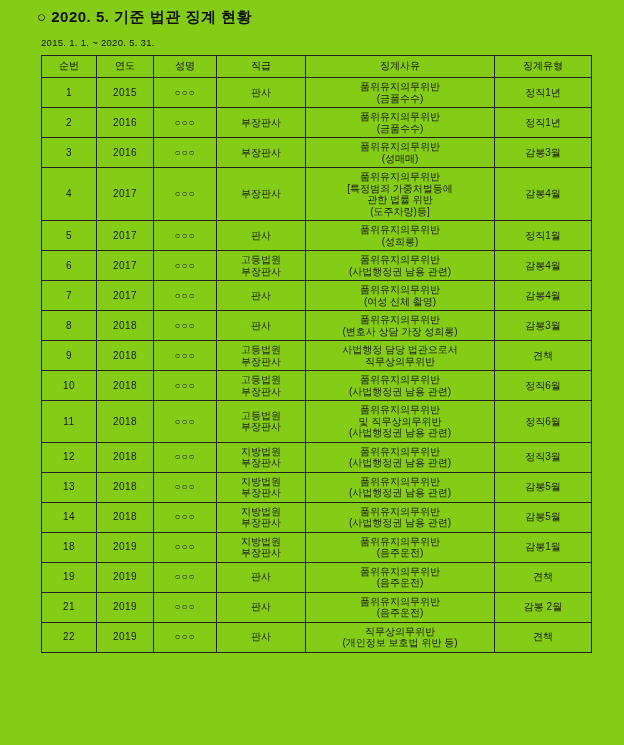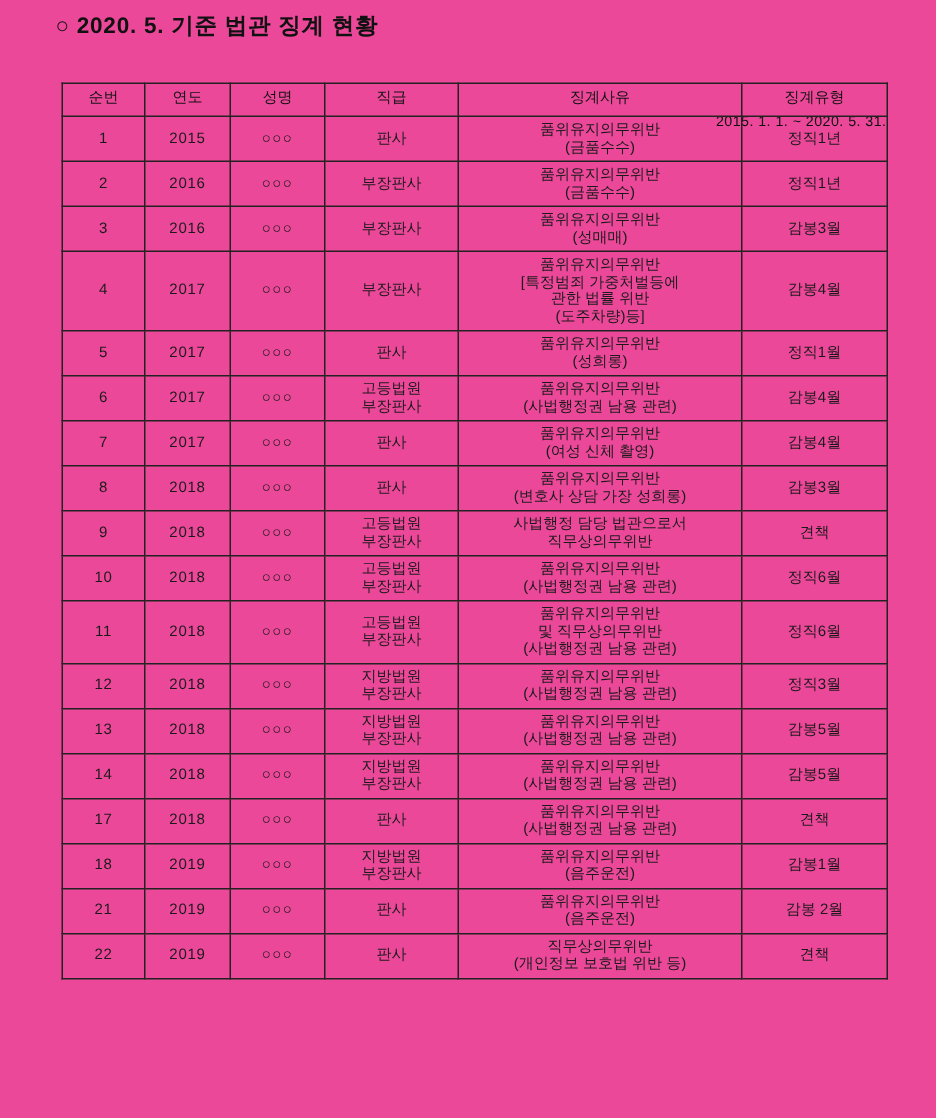--- a/index.html
+++ b/index.html
@@ -1,42 +1,40 @@
 <!DOCTYPE html>
 <html><head>
 <meta charset="utf-8">
 <style>
   html,body{margin:0;padding:0;background:#ffffff;}
   .page{
     position:relative;
     width:624px;height:745px;
-    background:#ec4899;
+    background:#84cc16;
     font-family:"Liberation Sans","DejaVu Sans",sans-serif;
     color:#1a1a1a;
     overflow:hidden;
   }
   .doc-title{
     position:absolute;
     left:37px;top:8px;
     font-size:15px;
     font-weight:bold;
     color:#111;
     letter-spacing:0.5px;
     white-space:nowrap;
   }
   .date-range{
     position:absolute;
     top:37px;
     left:41px;
     width:550px;
-    text-align:right;
     font-size:9.5px;
     color:#111;
     letter-spacing:0.3px;
-    margin-top:39px;
   }
   table.discipline{
     position:absolute;
     left:41px;top:55px;
     width:550px;
     border-collapse:collapse;
     table-layout:fixed;
     border:1.5px solid #222;
   }
   table.discipline th, table.discipline td{
@@ -224,37 +222,37 @@
           <td class="c-no">14</td>
           <td class="c-year">2018</td>
           <td class="c-name">○○○</td>
           <td class="c-position">지방법원
 부장판사</td>
           <td class="c-reason">품위유지의무위반
 (사법행정권 남용 관련)</td>
           <td class="c-type">감봉5월</td>
         </tr>
         <tr>
-          <td class="c-no">17</td>
-          <td class="c-year">2018</td>
-          <td class="c-name">○○○</td>
-          <td class="c-position">판사</td>
-          <td class="c-reason">품위유지의무위반
-(사법행정권 남용 관련)</td>
-          <td class="c-type">견책</td>
-        </tr>
-        <tr>
           <td class="c-no">18</td>
           <td class="c-year">2019</td>
           <td class="c-name">○○○</td>
           <td class="c-position">지방법원
 부장판사</td>
           <td class="c-reason">품위유지의무위반
 (음주운전)</td>
           <td class="c-type">감봉1월</td>
+        </tr>
+        <tr>
+          <td class="c-no">19</td>
+          <td class="c-year">2019</td>
+          <td class="c-name">○○○</td>
+          <td class="c-position">판사</td>
+          <td class="c-reason">품위유지의무위반
+(음주운전)</td>
+          <td class="c-type">견책</td>
         </tr>
         <tr>
           <td class="c-no">21</td>
           <td class="c-year">2019</td>
           <td class="c-name">○○○</td>
           <td class="c-position">판사</td>
           <td class="c-reason">품위유지의무위반
 (음주운전)</td>
           <td class="c-type">감봉 2월</td>
         </tr>

